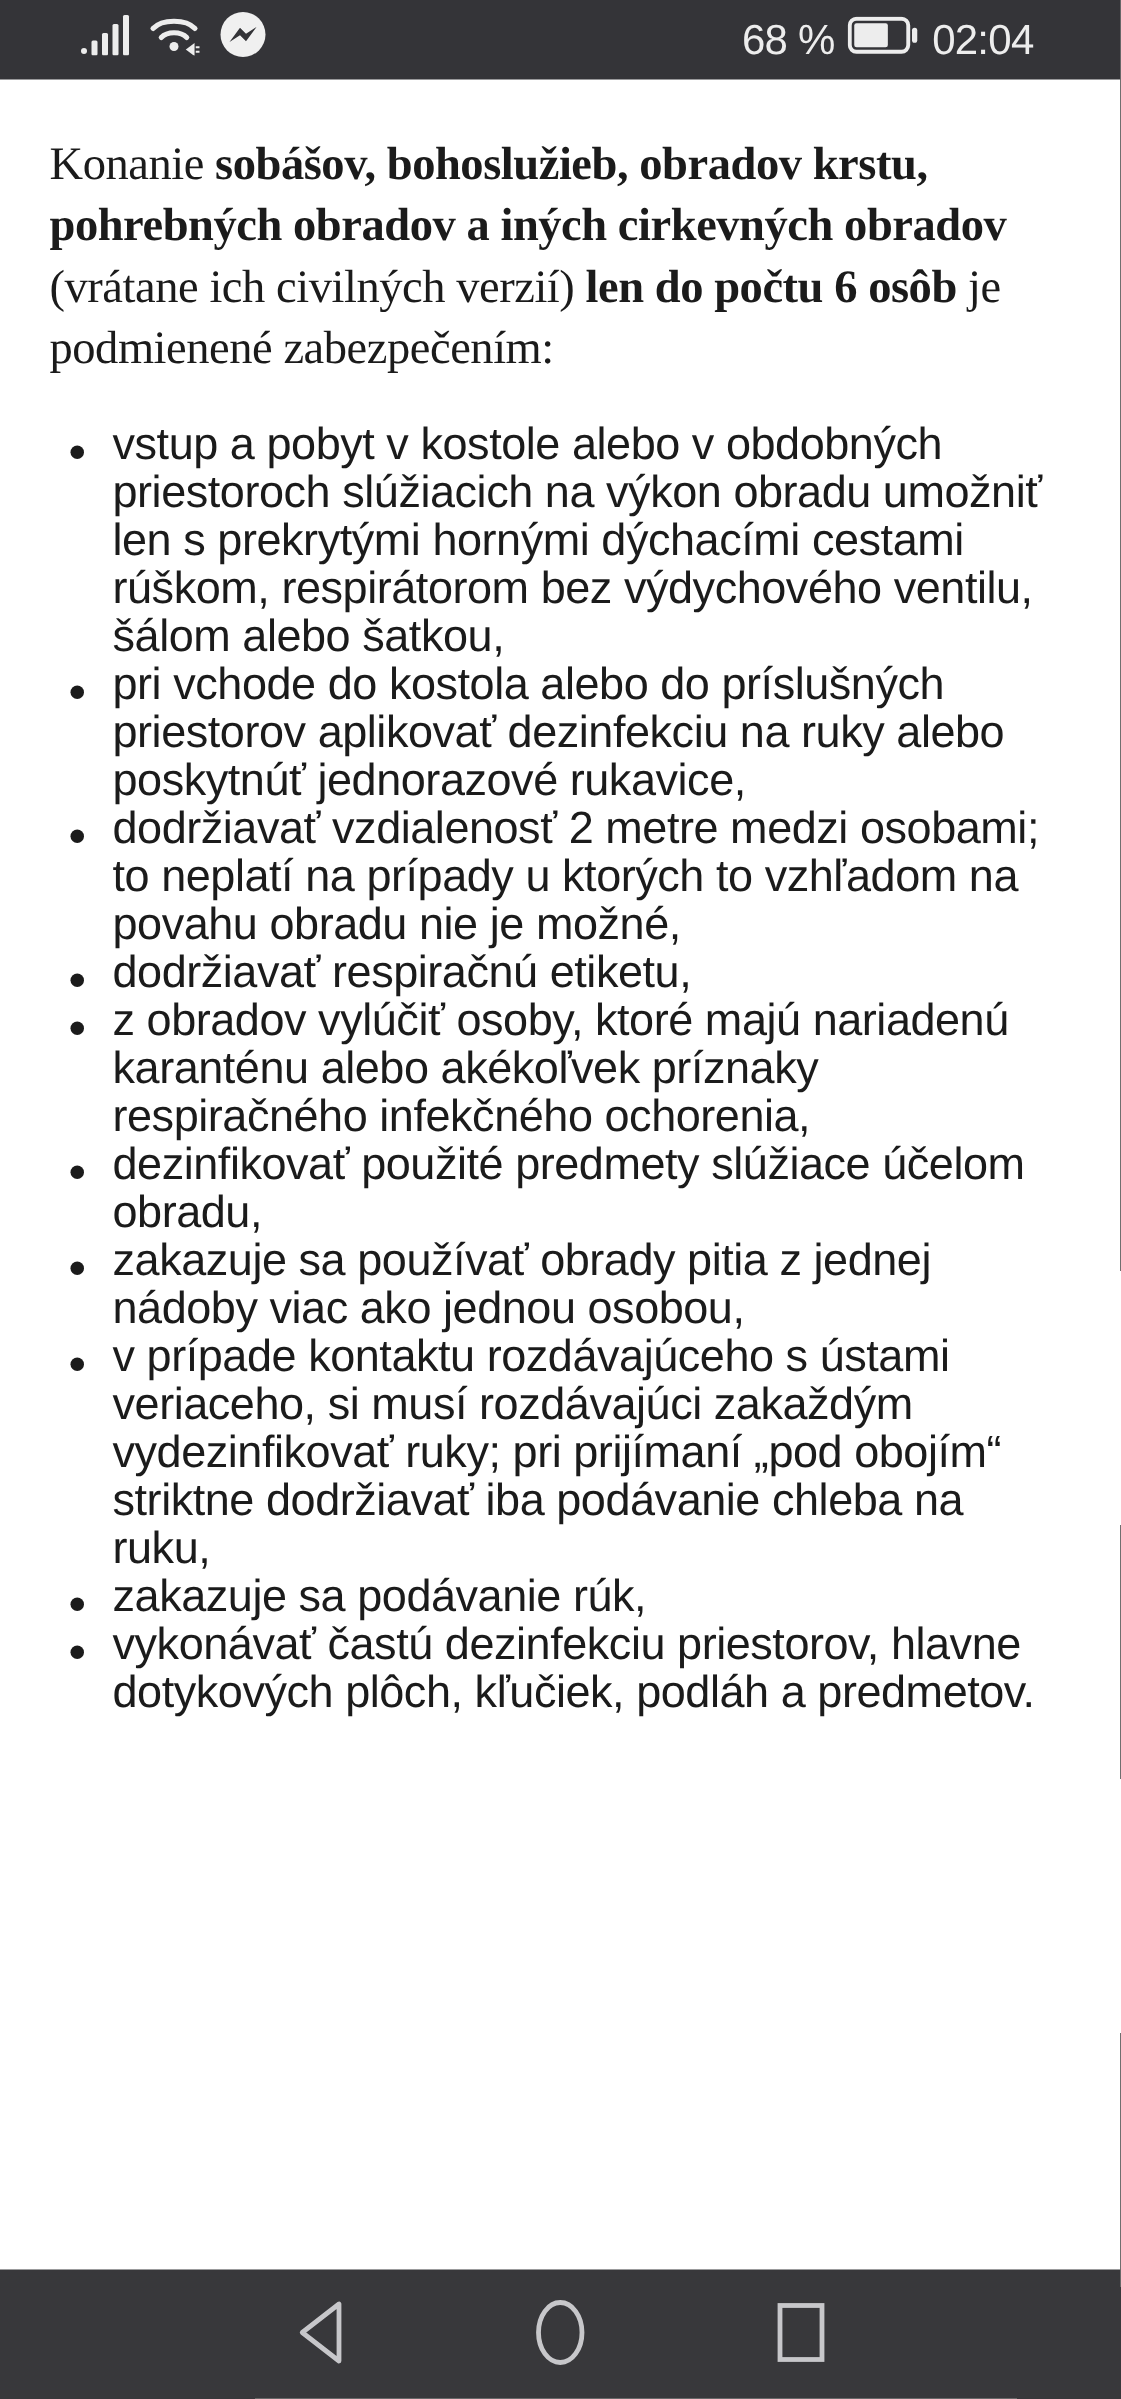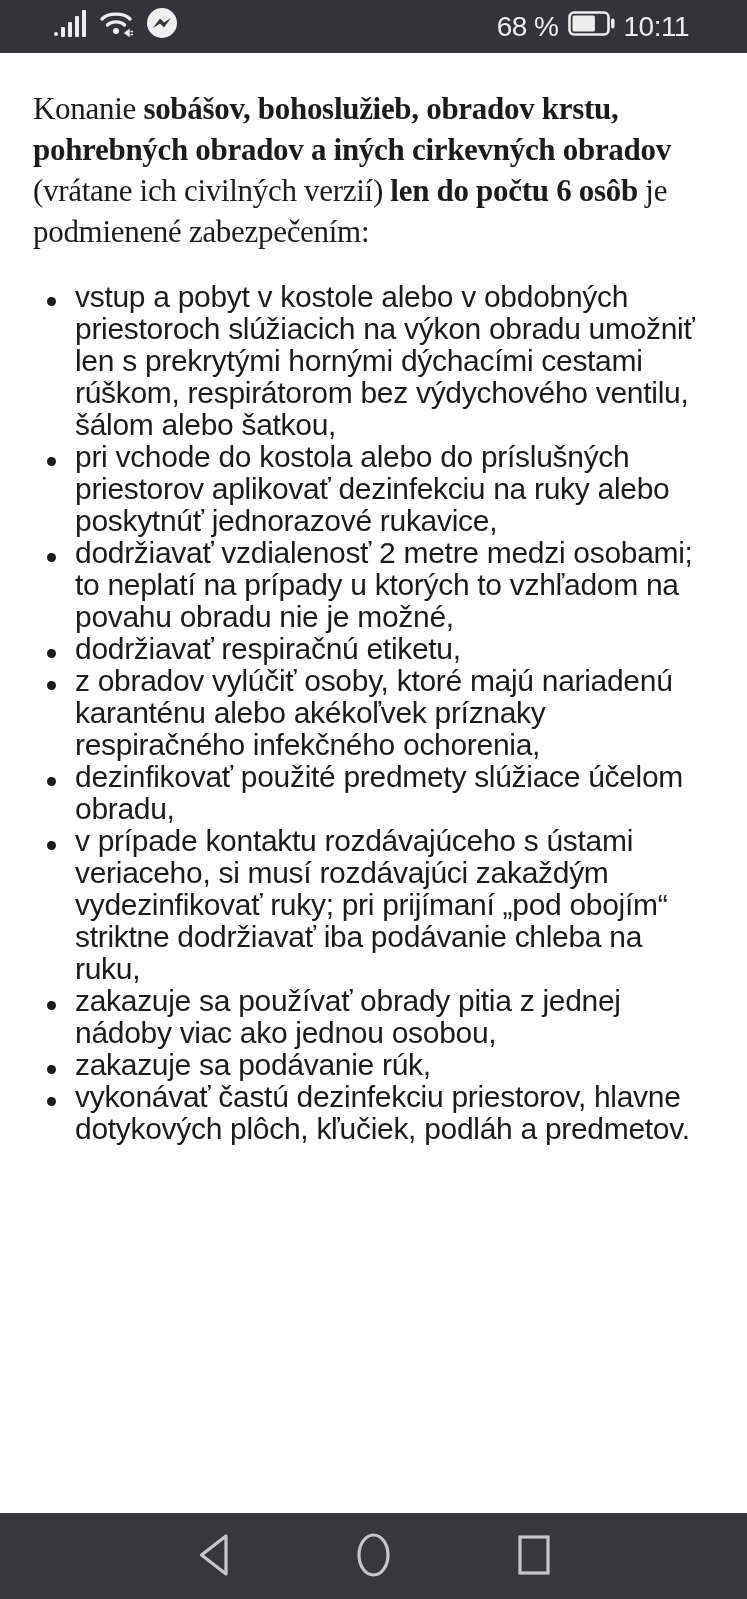--- a/index.html
+++ b/index.html
@@ -122,35 +122,35 @@
     </div>
     <div class="status-right">
       <span class="pct">68 %</span>
       <span>
         <svg width="47" height="25" viewBox="0 0 47 25">
           <rect x="1.5" y="1.5" width="39" height="22" rx="4.5" fill="none" stroke="#ededed" stroke-width="2.6"></rect>
           <rect id="battery-fill" x="4.5" y="4.5" width="22.4" height="16" rx="1.5" fill="#ededed"></rect>
           <rect x="43" y="7.5" width="3.5" height="10" rx="1.7" fill="#ededed"></rect>
         </svg>
       </span>
-      <span class="clock">10:11</span>
+      <span class="clock">02:04</span>
     </div>
   </header>
 
   <main class="content">
     <p class="heading" id="heading"><span>Konanie </span><span class="b">sobášov, bohoslužieb, obradov krstu, pohrebných obradov a iných cirkevných obradov</span><span> (vrátane ich civilných verzií) </span><span class="b">len do počtu 6 osôb</span><span> je podmienené zabezpečením:</span></p>
     <ul class="rules" id="rules">
         <li>vstup a pobyt v kostole alebo v obdobných priestoroch slúžiacich na výkon obradu umožniť len s prekrytými hornými dýchacími cestami rúškom, respirátorom bez výdychového ventilu, šálom alebo šatkou,</li>
         <li>pri vchode do kostola alebo do príslušných priestorov aplikovať dezinfekciu na ruky alebo poskytnúť jednorazové rukavice,</li>
         <li>dodržiavať vzdialenosť 2 metre medzi osobami; to neplatí na prípady u ktorých to vzhľadom na povahu obradu nie je možné,</li>
         <li>dodržiavať respiračnú etiketu,</li>
         <li>z obradov vylúčiť osoby, ktoré majú nariadenú karanténu alebo akékoľvek príznaky respiračného infekčného ochorenia,</li>
         <li>dezinfikovať použité predmety slúžiace účelom obradu,</li>
+        <li>zakazuje sa používať obrady pitia z jednej nádoby viac ako jednou osobou,</li>
         <li>v prípade kontaktu rozdávajúceho s ústami veriaceho, si musí rozdávajúci zakaždým vydezinfikovať ruky; pri prijímaní „pod obojím“ striktne dodržiavať iba podávanie chleba na ruku,</li>
-        <li>zakazuje sa používať obrady pitia z jednej nádoby viac ako jednou osobou,</li>
         <li>zakazuje sa podávanie rúk,</li>
         <li>vykonávať častú dezinfekciu priestorov, hlavne dotykových plôch, kľučiek, podláh a predmetov.</li>
       </ul>
   </main>
 
   <nav class="nav-bar">
     <button class="nav-btn">
       <span>
         <svg width="33" height="46" viewBox="0 0 33 46">
           <path d="M29 4 L29 42 L4.5 23 Z" fill="none" stroke="#c7c7ca" stroke-width="3.2" stroke-linejoin="round"></path>

